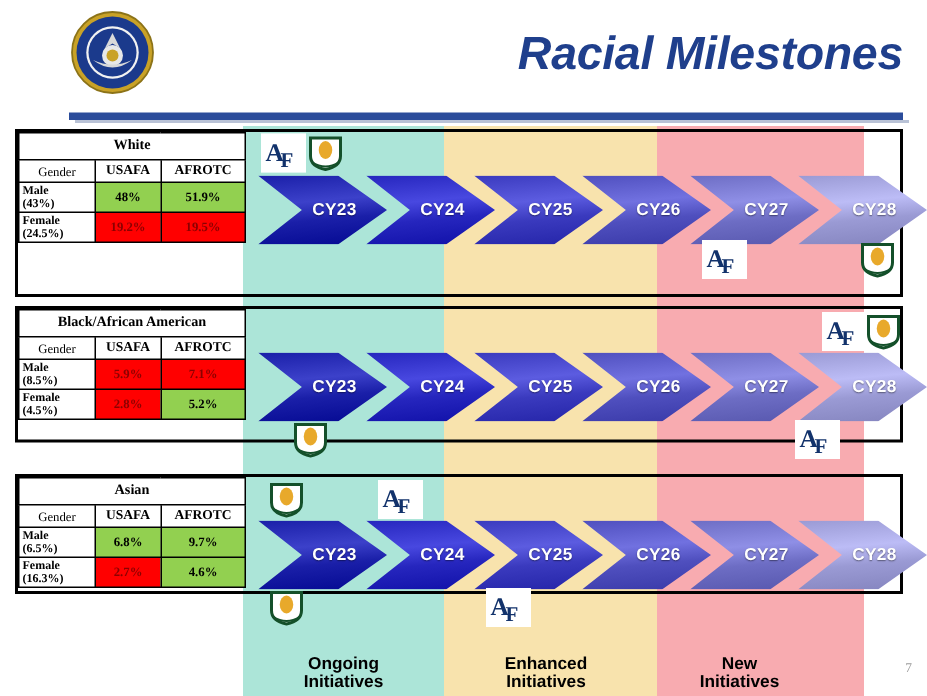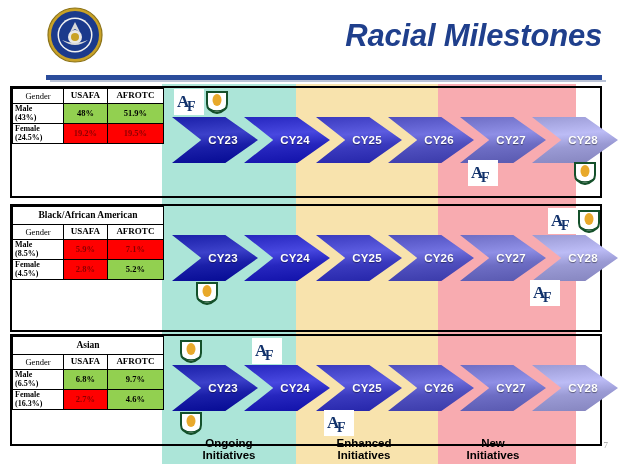--- a/index.html
+++ b/index.html
@@ -22,22 +22,22 @@
   
   .band{position:absolute;top:84px;height:380px;}
   .band.teal  {left:162px;width:134px;background:#ACE5D8;}
   .band.cream {left:296px;width:142px;background:#F8E3AD;}
   .band.pink  {left:438px;width:138px;background:#F8ABB0;}
 
   
   .panel{position:absolute;left:10px;width:592px;
     border:2px solid #000;background:transparent;box-sizing:border-box;}
   .panel.p1{top:86px;height:112px;}
-  .panel.p2{top:204px;height:128px;}
-  .panel.p3{top:334px;height:112px;}
+  .panel.p2{top:204px;height:91px;}
+  .panel.p3{top:316px;height:80px;}
 
   
   .tbl{position:absolute;left:0px;top:0px;width:152px;background:#fff;
     border-collapse:collapse;}
   .tbl td,.tbl th{border:1px solid #000;padding:0;text-align:center;
     font-size:8.5px;line-height:1.05;color:#000;background:#fff;}
   .tbl .race{font-weight:bold;font-size:9.5px;height:17px;}
   .tbl .hdr{font-weight:bold;font-size:9px;height:14px;}
   .tbl .hdr.gender{font-weight:normal;font-size:8.5px;}
   .tbl .lbl{font-weight:bold;text-align:left;padding-left:2px;width:48px;height:19px;
@@ -93,20 +93,23 @@
 <div class="title-rule-shadow"></div>
 
 <div class="band teal"></div>
 <div class="band cream"></div>
 <div class="band pink"></div>
 
 <div class="panel p1">
   <table class="tbl">
       <tbody>
     <tr>
+          <td class="race" colspan="3">White</td>
+        </tr>
+    <tr>
       <td class="hdr gender">Gender</td>
       <td class="hdr">USAFA</td>
       <td class="hdr">AFROTC</td>
     </tr>
     <tr>
       <td class="lbl"><span>Male</span><br><span>(43%)</span></td>
       <td class="val green">48%</td>
       <td class="val green">51.9%</td>
     </tr>
     <tr>

